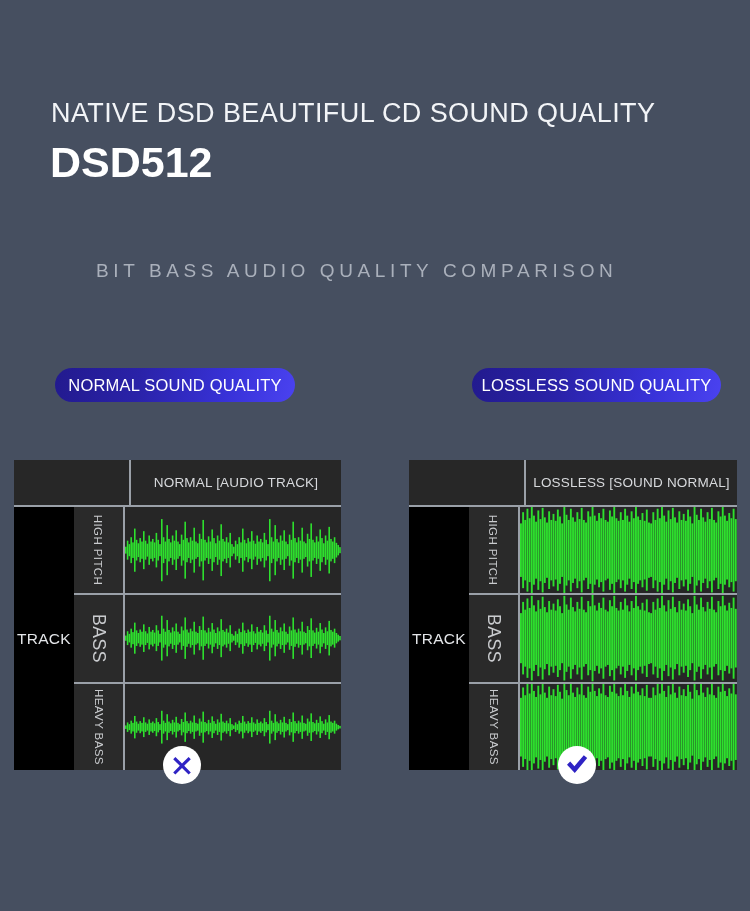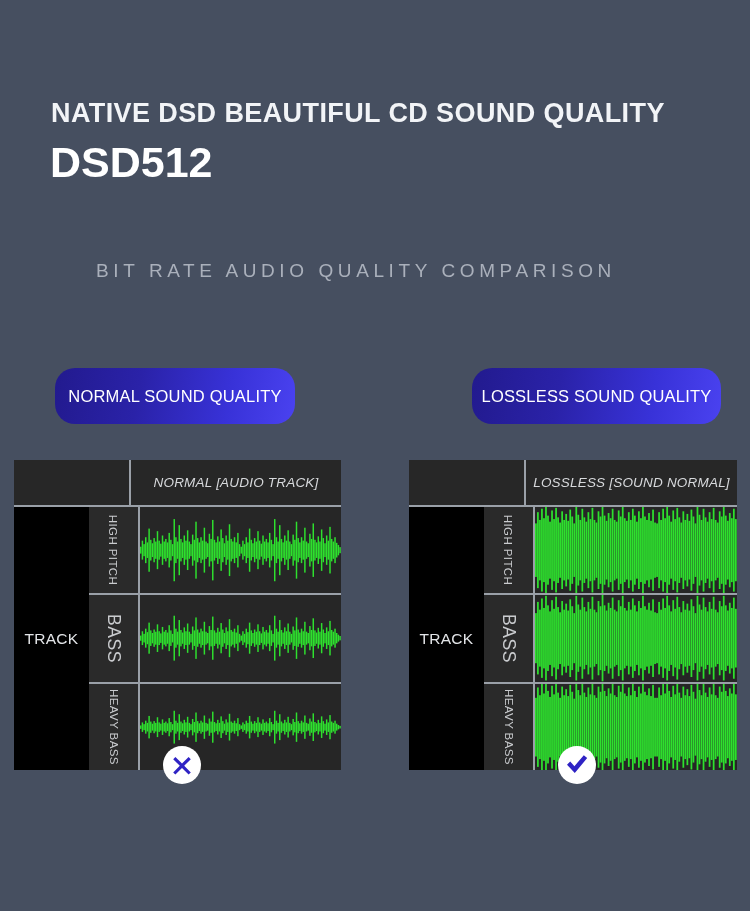--- a/index.html
+++ b/index.html
@@ -15,21 +15,21 @@
     position:relative;
     width:750px; height:911px;
     background:#464f60;
   }
 
   
   .headline {
     position:absolute;
     left:51px; top:98px;
     font-size:27px;
-    font-weight:bold;
+    font-weight:normal;
     color:#f2f4f7;
     letter-spacing:0.4px;
     white-space:nowrap;
   }
   .bigtitle {
     position:absolute;
     left:50px; top:140px;
     font-size:43px;
     font-weight:bold;
     color:#ffffff;
@@ -43,21 +43,21 @@
     font-size:19px;
     font-weight:normal;
     color:#aab0bb;
     letter-spacing:4.6px;
     white-space:nowrap;
   }
 
   
   .badge {
     position:absolute;
-    height:56px;
+    height:34px;
     border-radius:20px;
     background:linear-gradient(100deg, #221a8e 0%, #2a22a8 35%, #3832d8 72%, #4a42f0 100%);
     color:#ffffff;
     font-size:16.5px;
     display:flex;
     align-items:center;
     justify-content:center;
     white-space:nowrap;
     letter-spacing:0.2px;
   }
@@ -73,21 +73,20 @@
     overflow:hidden;
   }
   #panel-left  { left:14px;  width:327px; }
   #panel-right { left:409px; width:328px; }
 
   .panel-header {
     position:absolute;
     left:0; top:0;
     width:100%; height:45px;
     background:#272727;
-    font-style:italic;
   }
   .panel-header .hdr-split {
     position:absolute;
     left:0; top:0;
     width:100%; height:100%;
     display:flex;
   }
   .hdr-blank {
     width:117px;
     height:100%;
@@ -109,21 +108,21 @@
 
   
   .panel-body {
     position:absolute;
     left:0; top:47px;
     width:100%; height:263px;
     display:flex;
   }
 
   .track-cell {
-    width:75px;
+    width:60px;
     height:100%;
     background:#000000;
     display:flex;
     align-items:center;
     justify-content:center;
     color:#e3e5e8;
     font-size:15.5px;
     letter-spacing:0.3px;
   }
 
@@ -182,21 +181,21 @@
   #verdict-right { left:558px; top:746px; }
   .verdict svg { display:block; }
 </style>
 </head>
 <body>
 
 <div id="page">
 
   <div class="headline">NATIVE DSD BEAUTIFUL CD SOUND QUALITY</div>
   <div class="bigtitle">DSD512</div>
-  <div class="subtitle">BIT RATE AUDIO QUALITY COMPARISON</div>
+  <div class="subtitle">BIT BASS AUDIO QUALITY COMPARISON</div>
 
   <div class="badge" id="badge-left">NORMAL SOUND QUALITY</div>
   <div class="badge" id="badge-right">LOSSLESS SOUND QUALITY</div>
 
   <div class="panel" id="panel-left">
 
     <div class="panel-header">
       <div class="hdr-split">
         <div class="hdr-blank"></div>
         <div class="hdr-title">NORMAL [AUDIO TRACK]</div>

